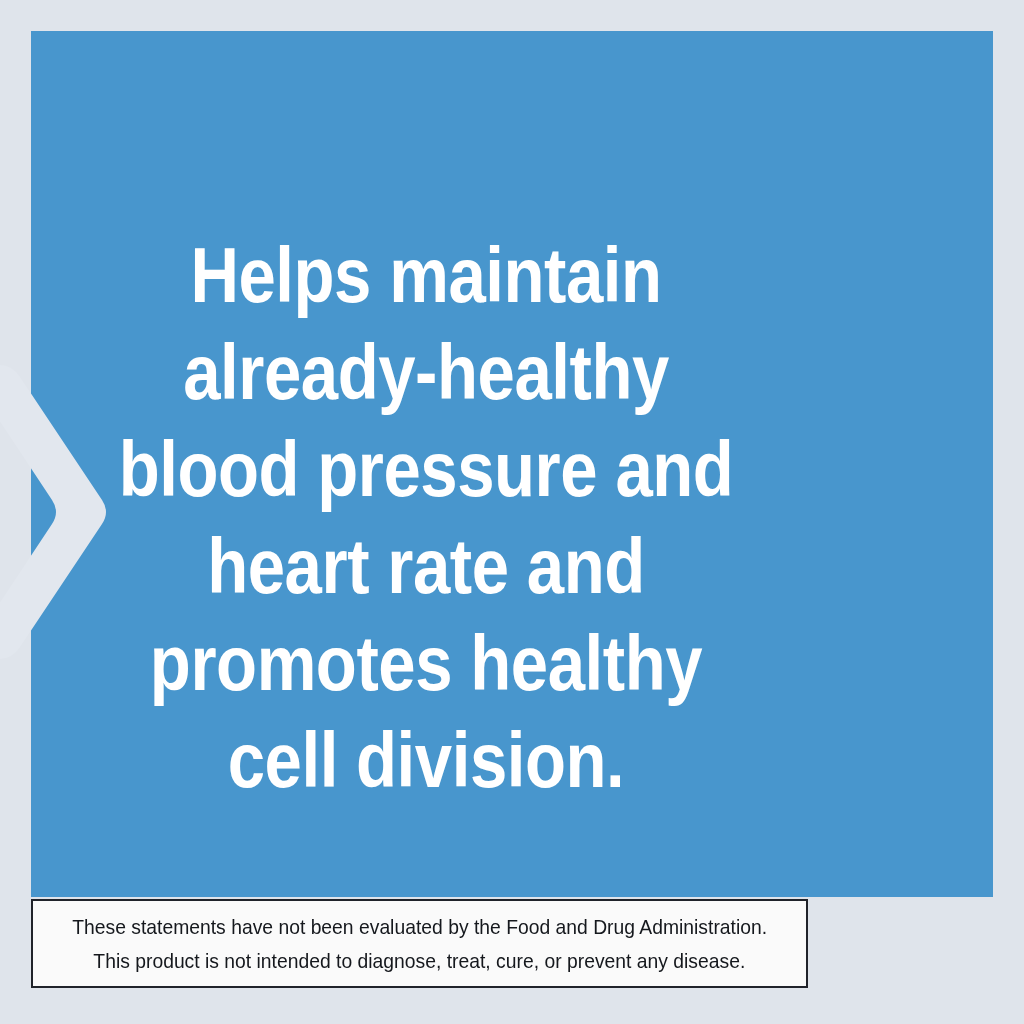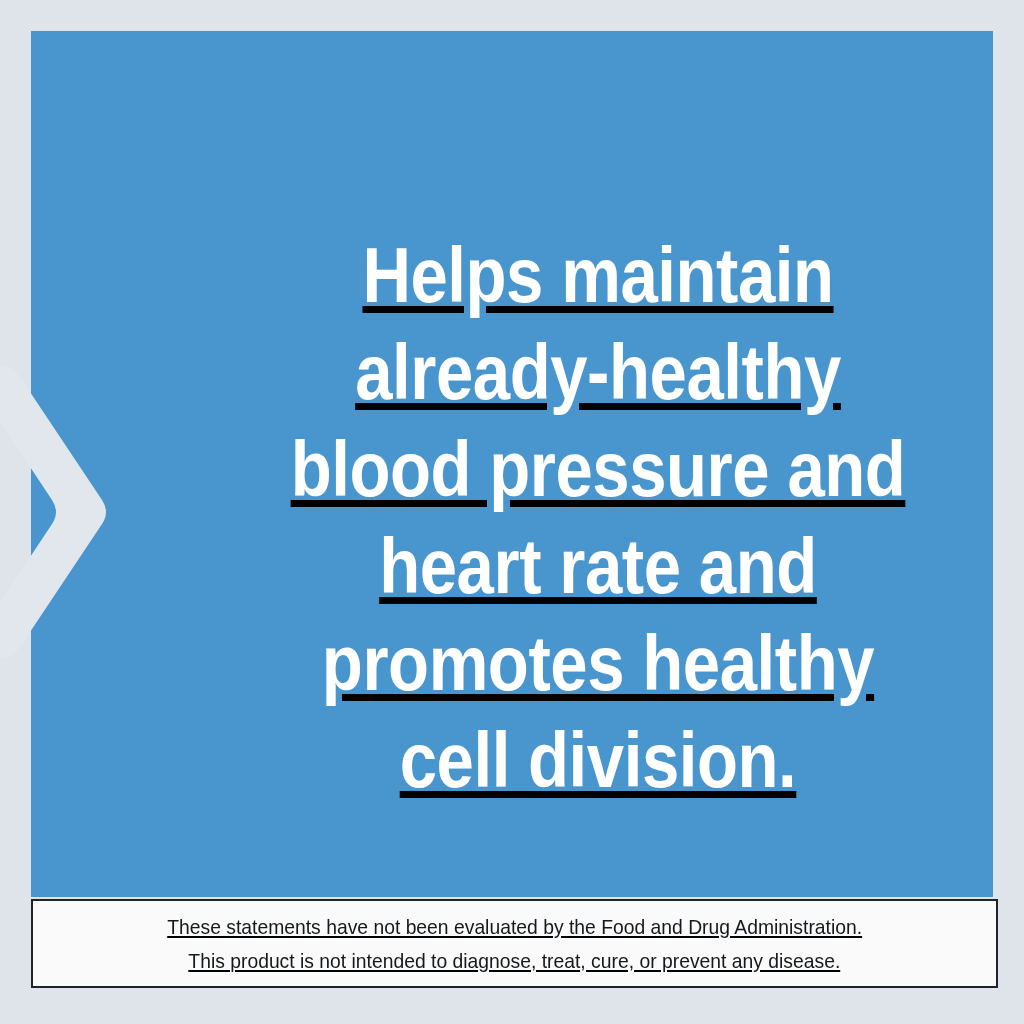--- a/index.html
+++ b/index.html
@@ -48,22 +48,21 @@
 
   
   .headline-wrap {
     position: absolute;
     left: 31px;
     top: 31px;
     width: 962px;
     height: 866px;
     display: flex;
     align-items: flex-start;
-    justify-content: flex-end;
-    text-decoration: underline;
+    justify-content: flex-start;
   }
   .headline {
     margin: 0;
     padding: 0;
     width: 790px;
     margin-top: 196px;
     color: #ffffff;
     font-family: "Liberation Sans Narrow", "Liberation Sans", sans-serif;
     font-weight: bold;
     font-size: 78px;
@@ -73,30 +72,29 @@
     transform: scaleX(0.86);
     transform-origin: 50% 0;
     white-space: normal;
   }
 
   
   .disclaimer-box {
     position: absolute;
     left: 31px;
     top: 899px;
-    width: 967px;
+    width: 777px;
     height: 89px;
     box-sizing: border-box;
     background: #fafafa;
     border: 2px solid #20232a;
     display: flex;
     flex-direction: column;
     align-items: center;
     justify-content: center;
-    text-decoration: underline;
   }
   .disclaimer-line {
     color: #15181d;
     font-family: "Liberation Sans Narrow", "Liberation Sans", sans-serif;
     font-size: 21px;
     line-height: 34px;
     text-align: center;
     white-space: nowrap;
     transform: scaleX(0.92);
   }

